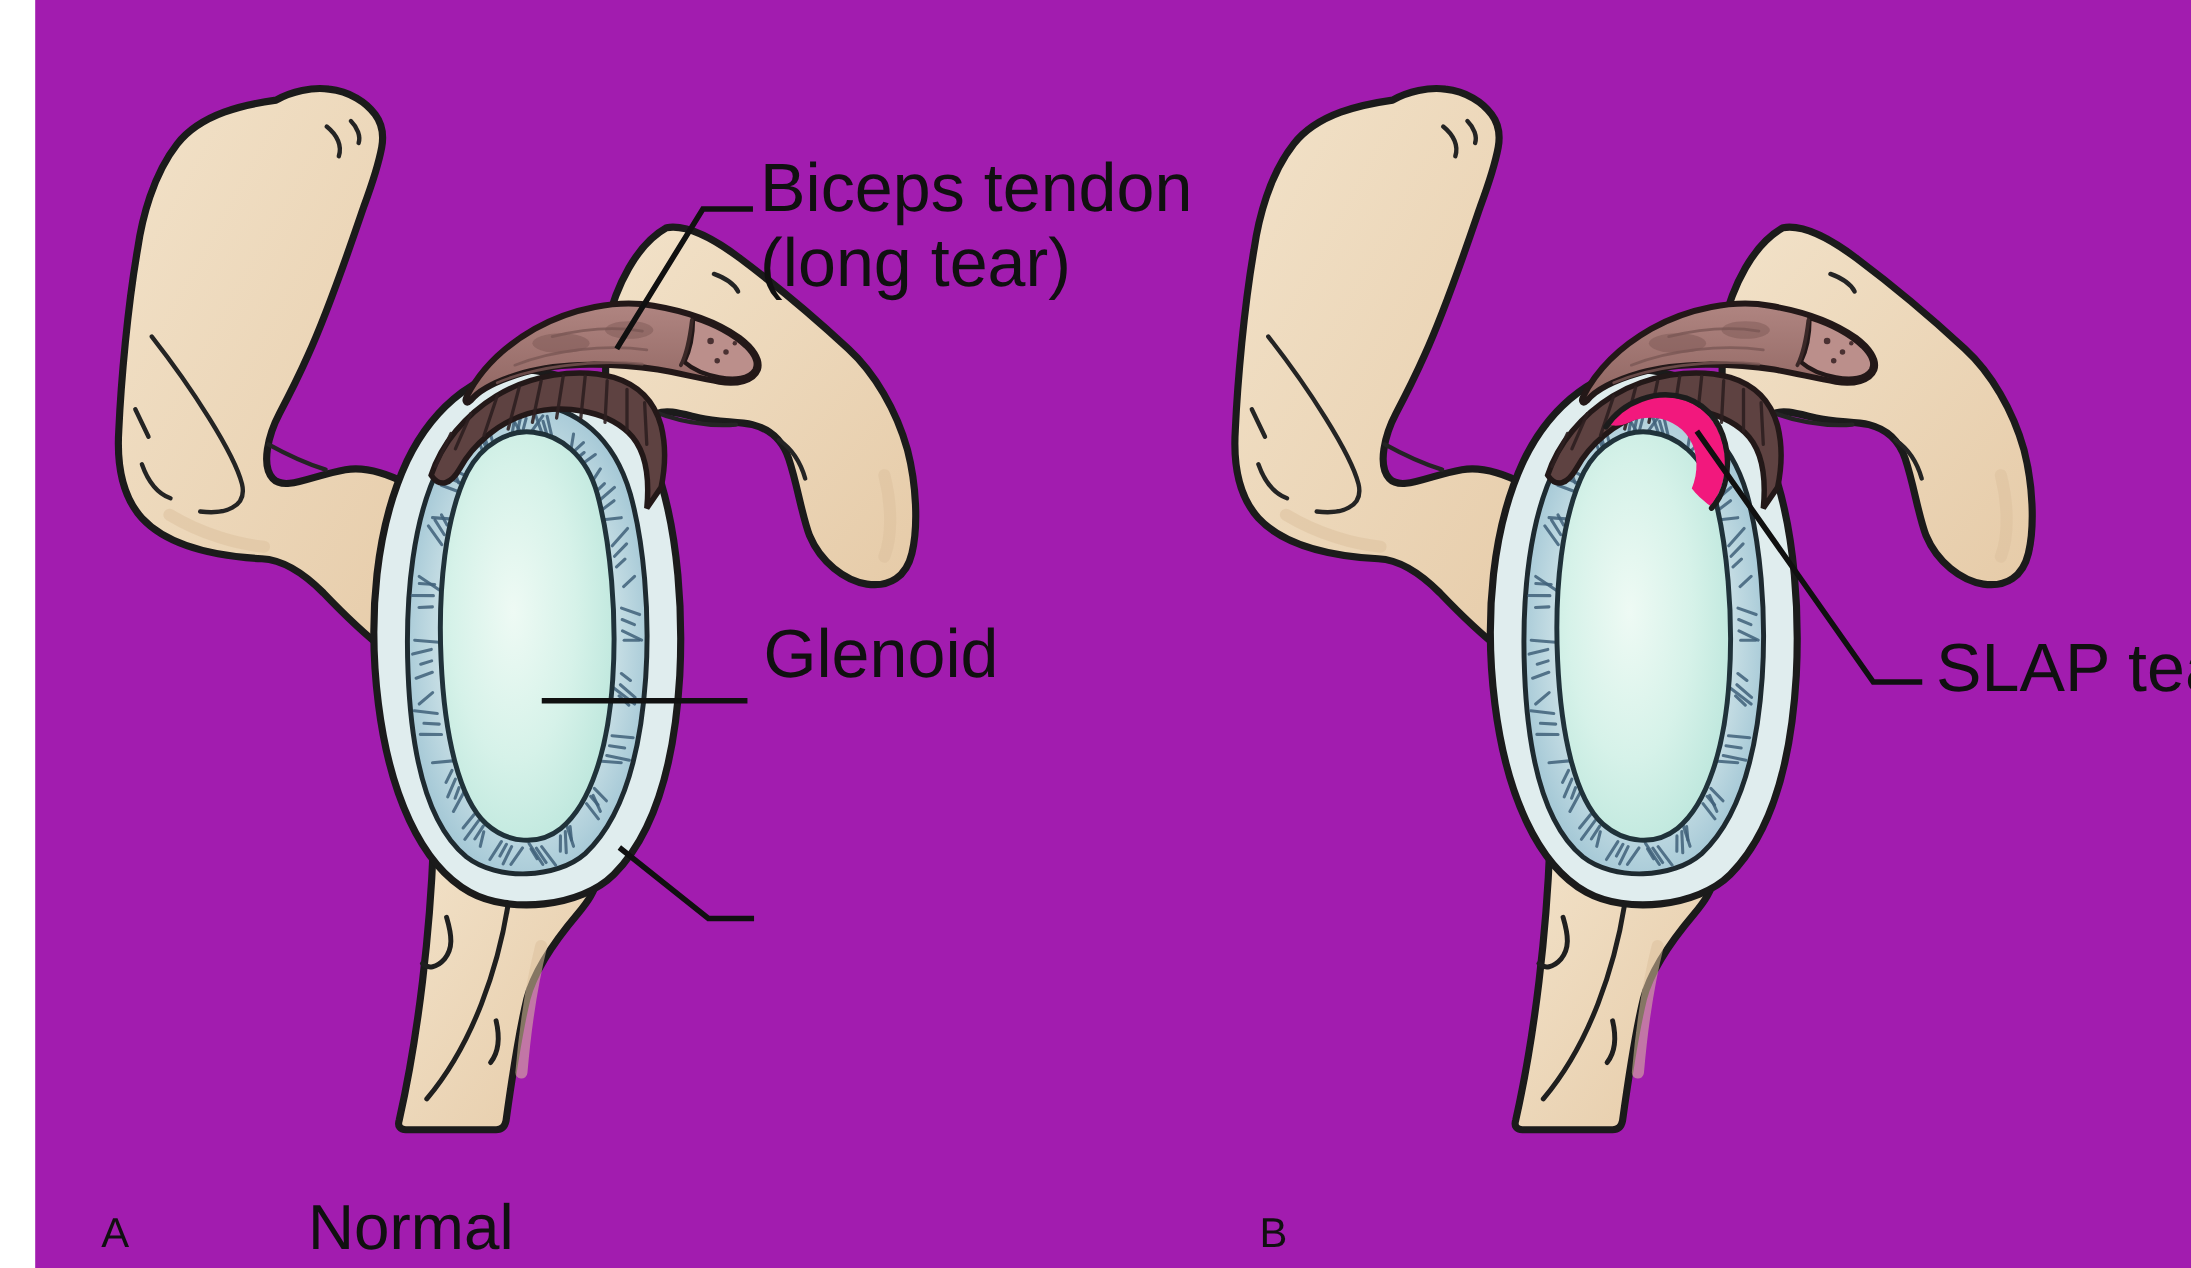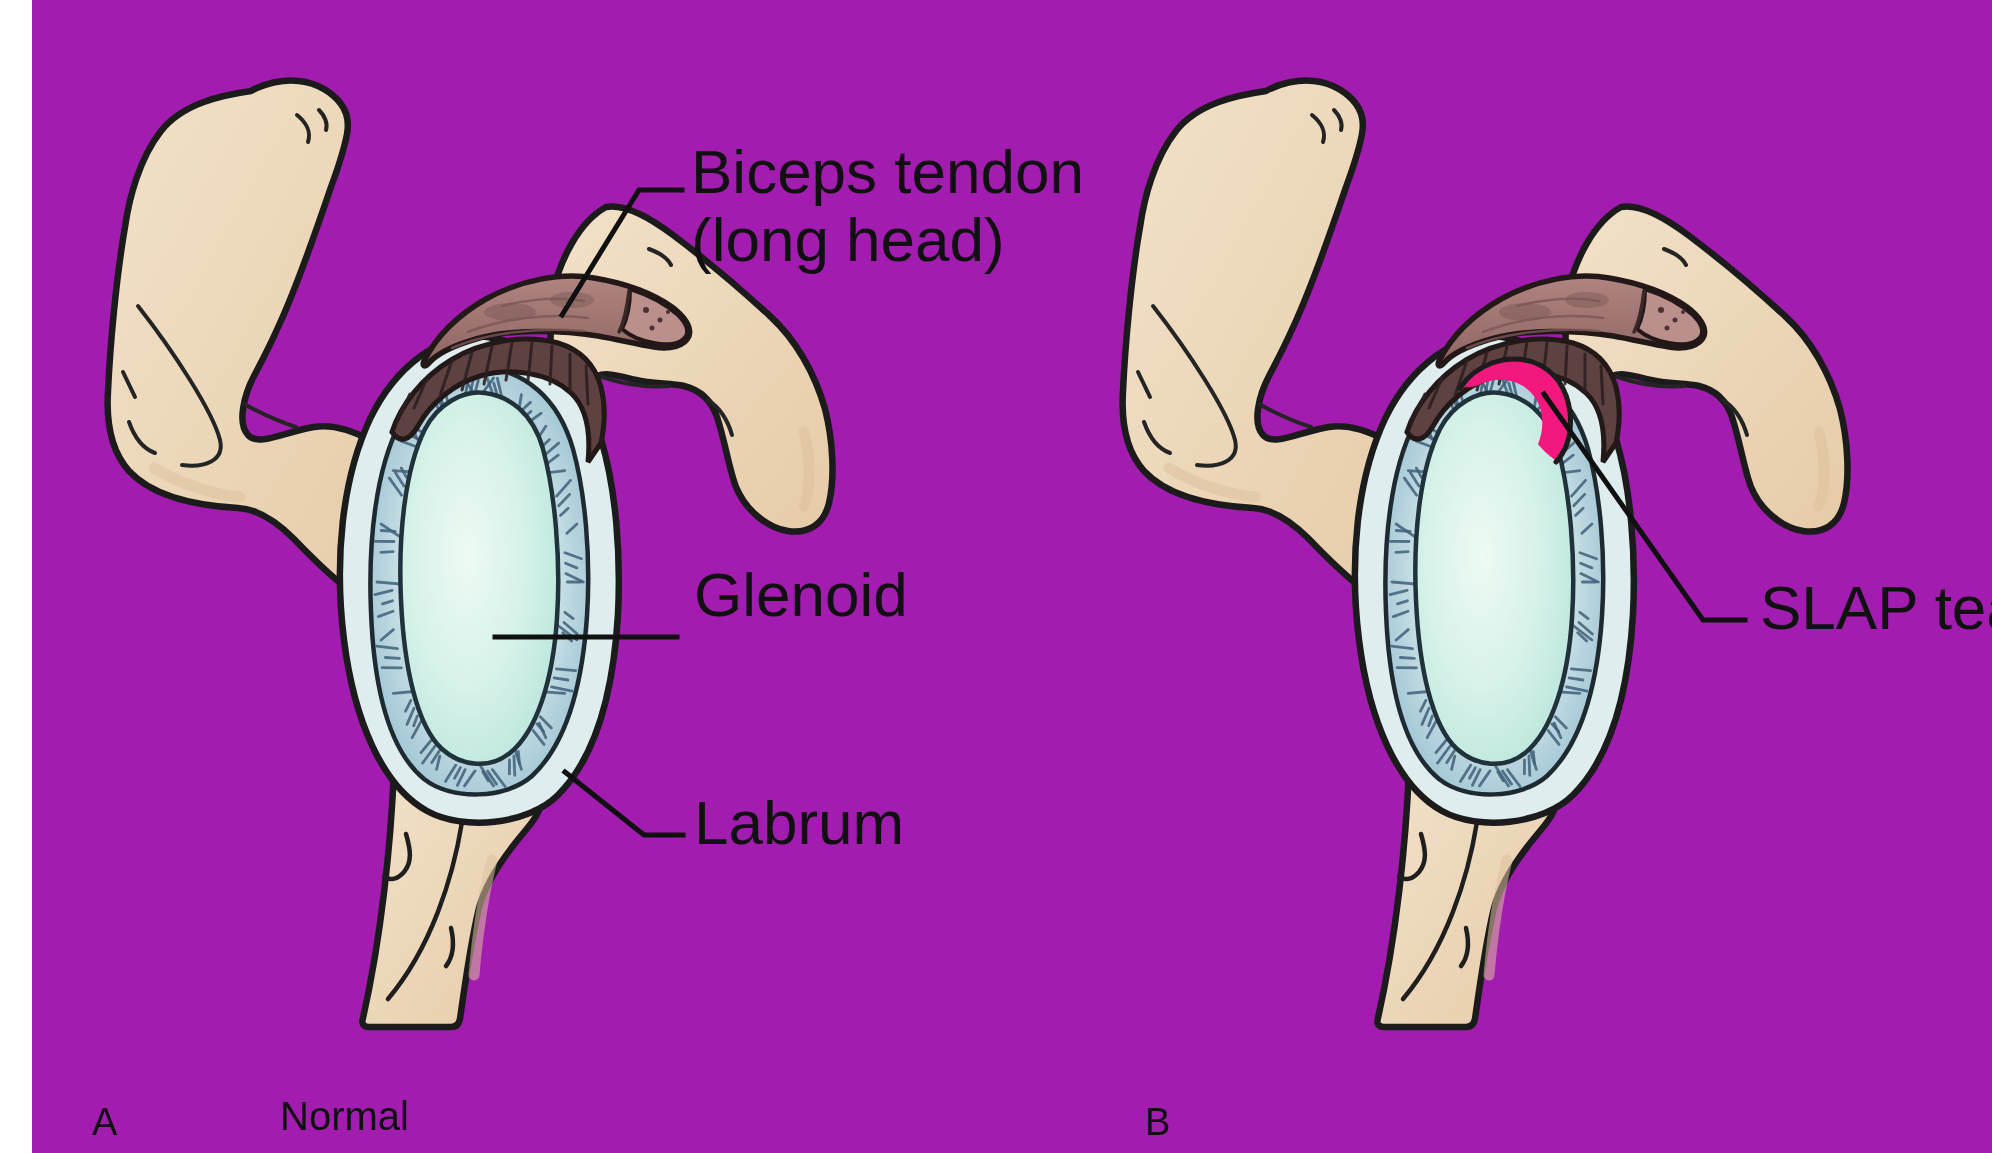--- a/index.html
+++ b/index.html
@@ -24,21 +24,21 @@
   .tendon-stria2{fill:none;stroke:#7b5755;stroke-width:2.5;stroke-linecap:round;opacity:.8;}
   .blotch{fill:#6d4a49;opacity:.35;}
   .speck{fill:#4a3132;}
   .tear-fill{fill:var(--tear);stroke:none;}
   .tear-edge{fill:none;stroke:#1c1c1c;stroke-width:5;stroke-linecap:round;}
   .leader{fill:none;stroke:var(--ink);stroke-width:5;stroke-linecap:square;stroke-linejoin:miter;}
 
   
   .label{position:absolute;color:var(--ink);white-space:nowrap;}
   .anno{font-size:62px;line-height:68px;}
-  .caption{font-size:40px;line-height:58px;}
+  .caption{font-size:58px;line-height:58px;}
   .panel-letter{font-size:38px;line-height:38px;}
   .lbl-biceps{left:659px;top:138px;}
   .lbl-glenoid{left:662px;top:561px;}
   .lbl-labrum{left:662px;top:789px;}
   .lbl-slap{left:1728px;top:574px;}
   .lbl-letter-a{left:60px;top:1103px;}
   .lbl-caption-a{left:248px;top:1087px;}
   .lbl-letter-b{left:1113px;top:1103px;}
   .lbl-caption-b{left:1322px;top:1087px;}
 </style>
@@ -219,22 +219,21 @@
     </g>
 
     <polyline class="leader" points="530,315 607,190 650,190"></polyline>
     <line class="leader" x1="463" y1="637" x2="645" y2="637"></line>
     <polyline class="leader" points="533,772 612,835 651,835"></polyline>
     <polyline class="leader" points="1512,394 1671,620 1713,620"></polyline>
   </svg>
 
   <div class="label anno lbl-biceps">
     <div>Biceps tendon</div>
-    <div>(long head)</div>
+    <div>(long tear)</div>
   </div>
   <div class="label anno lbl-glenoid">Glenoid</div>
-  <div class="label anno lbl-labrum">Labrum</div>
   <div class="label anno lbl-slap">SLAP tear</div>
 
   <div class="label panel-letter lbl-letter-a">A</div>
   <div class="label caption lbl-caption-a">Normal</div>
   <div class="label panel-letter lbl-letter-b">B</div>
 </div>
 
 </body></html>

